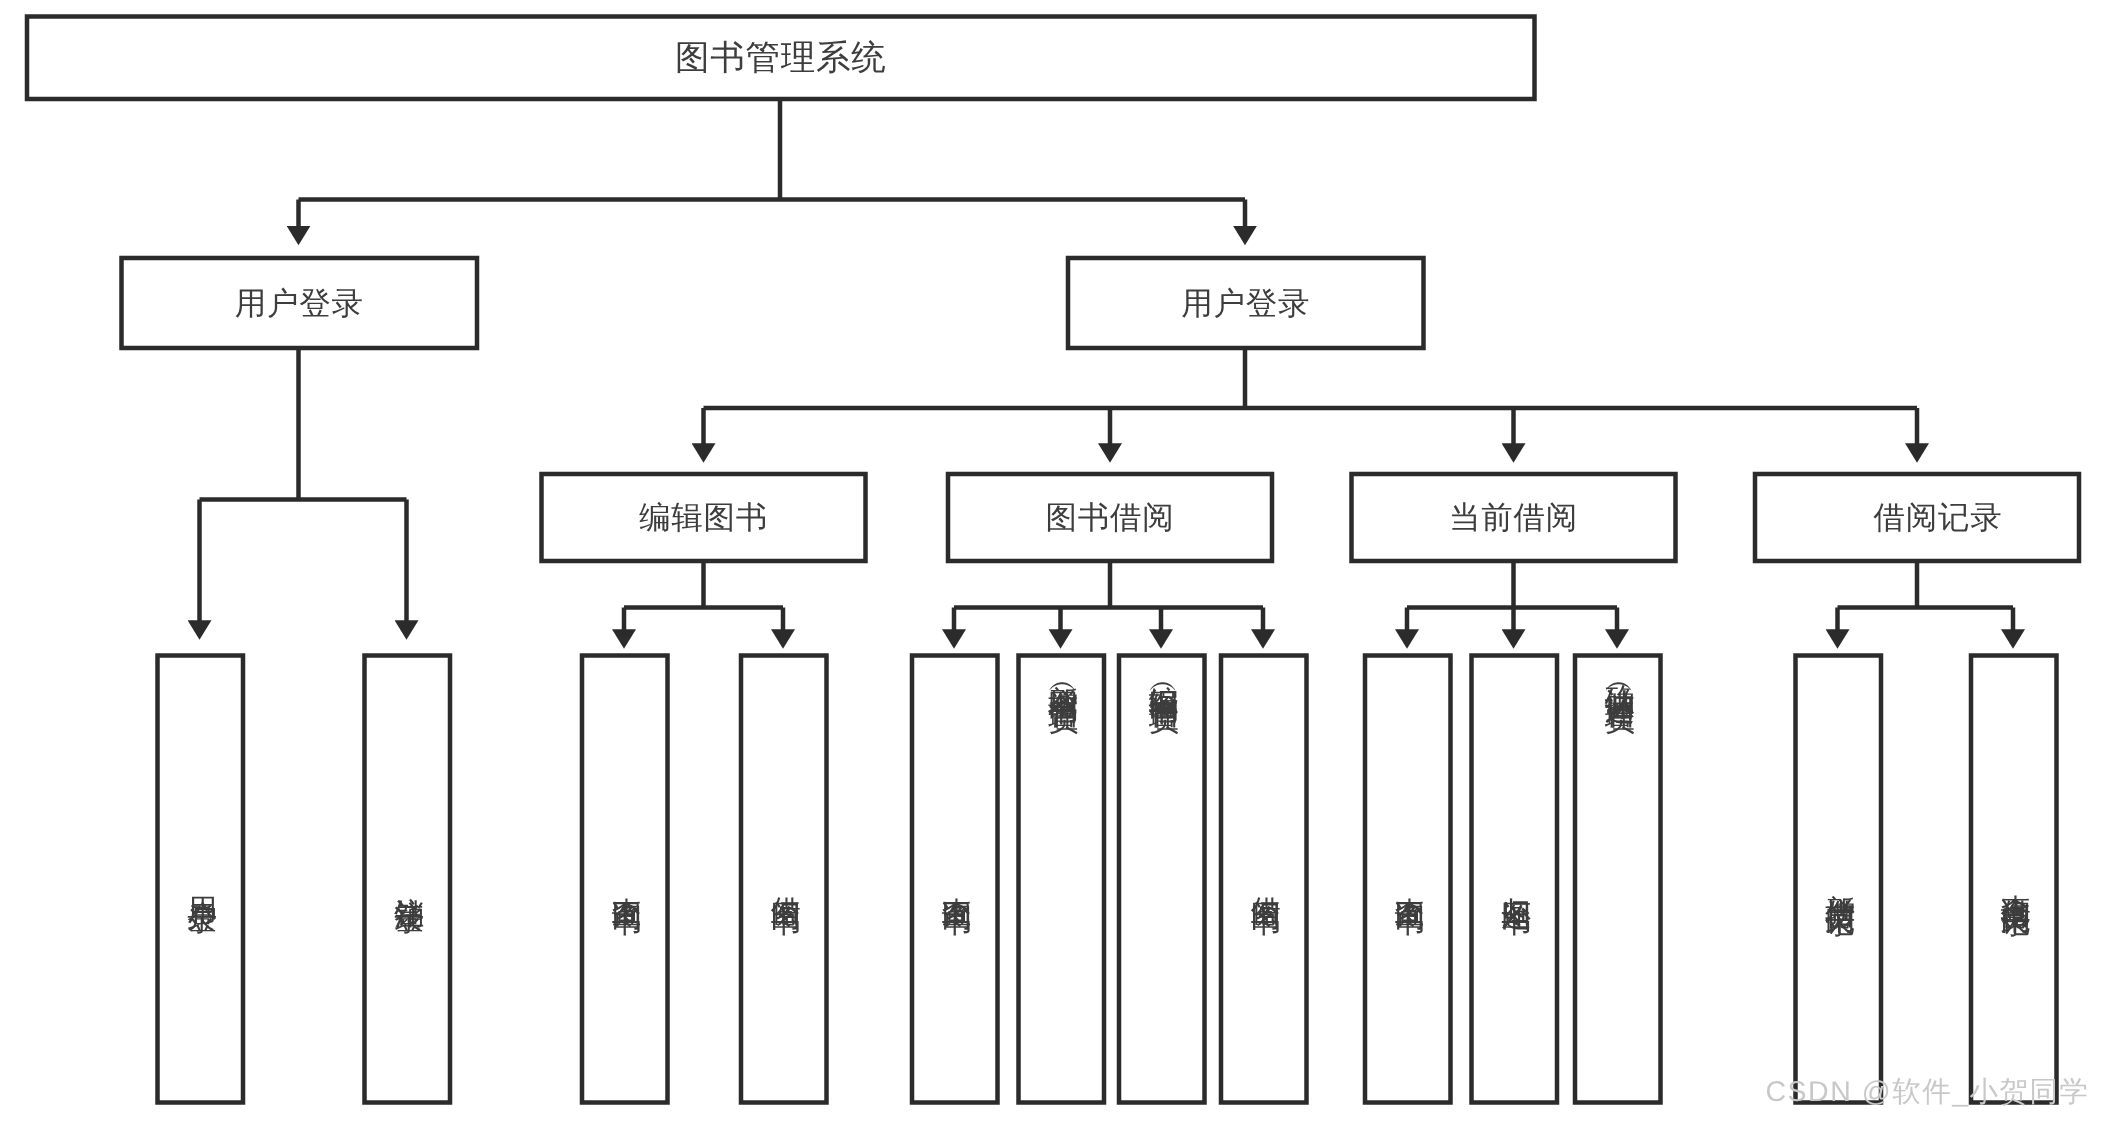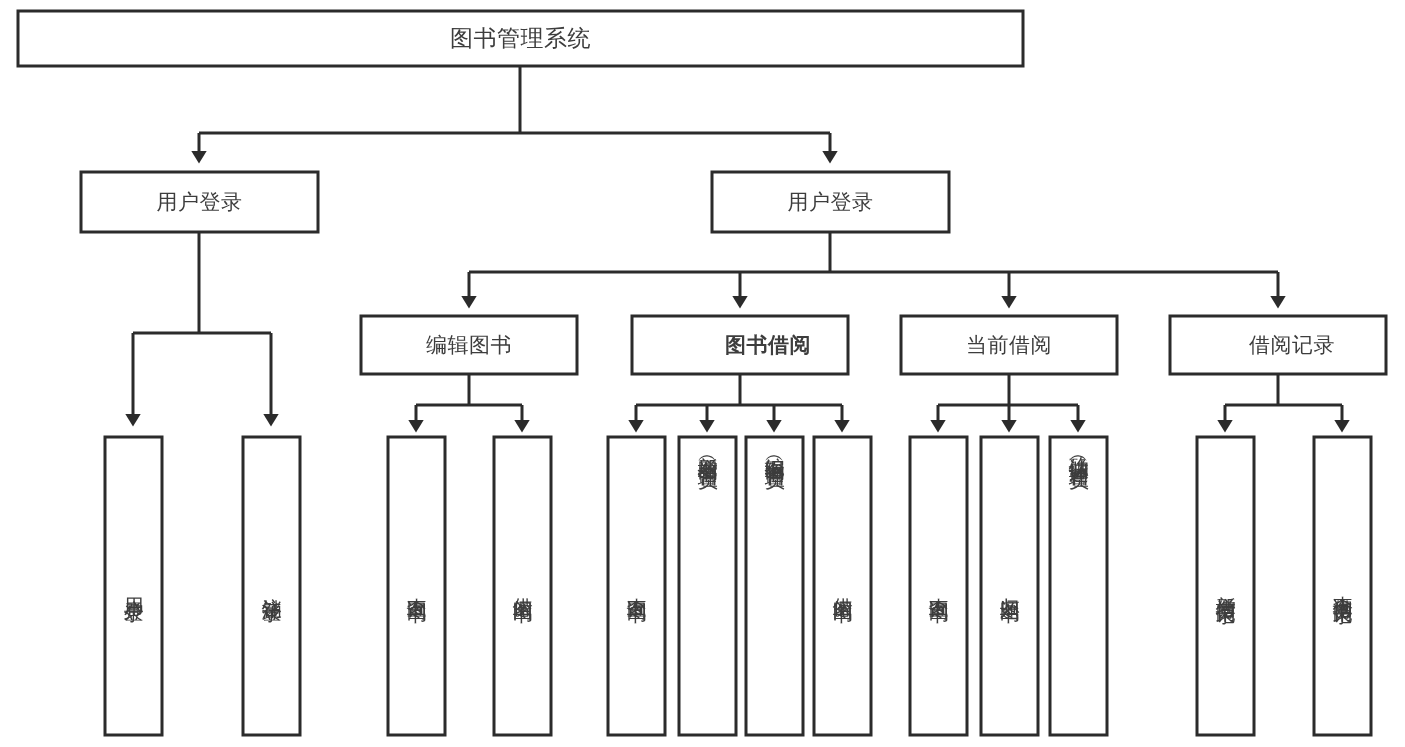--- a/index.html
+++ b/index.html
@@ -179,21 +179,21 @@
     <rect class="node-box" x="1197" y="437" width="57" height="298"></rect>
     <rect class="node-box" x="1314" y="437" width="57" height="298"></rect>
   </svg>
 
   <div class="node-label-h" style="left:18px;  top:11px;  width:1005px; height:55px; font-size:23px;">图书管理系统</div>
 
   <div class="node-label-h" style="left:81px;  top:172px; width:237px; height:60px;">用户登录</div>
   <div class="node-label-h" style="left:712px; top:172px; width:237px; height:60px;">用户登录</div>
 
   <div class="node-label-h" style="left:361px; top:316px; width:216px; height:58px;">编辑图书</div>
-  <div class="node-label-h" style="left:660px; top:316px; width:216px; height:58px;font-weight:bold;">图书借阅</div>
+  <div class="node-label-h" style="left:632px; top:316px; width:216px; height:58px;">图书借阅</div>
   <div class="node-label-h" style="left:901px; top:316px; width:216px; height:58px;font-family:Liberation Serif, serif;">当前借阅</div>
   <div class="node-label-h" style="left:1170px; top:316px; width:244px; height:58px;">借阅记录</div>
 
   <div class="node-label-v" style="left:105px; top:437px; width:57px; height:298px;">
     <span>用户登录</span>
   </div>
   <div class="node-label-v" style="left:243px; top:437px; width:57px; height:298px;">
     <span>注销登录</span>
   </div>
 
@@ -227,13 +227,14 @@
     <span>确认归还（管理员）</span>
   </div>
 
   <div class="node-label-v" style="left:1197px; top:437px; width:57px; height:298px;">
     <span>新增借阅记录</span>
   </div>
   <div class="node-label-v" style="left:1314px; top:437px; width:57px; height:298px;">
     <span>查询借阅记录</span>
   </div>
 
+  <div class="watermark">CSDN @软件_小贺同学</div>
 </div>
 
 </body></html>

